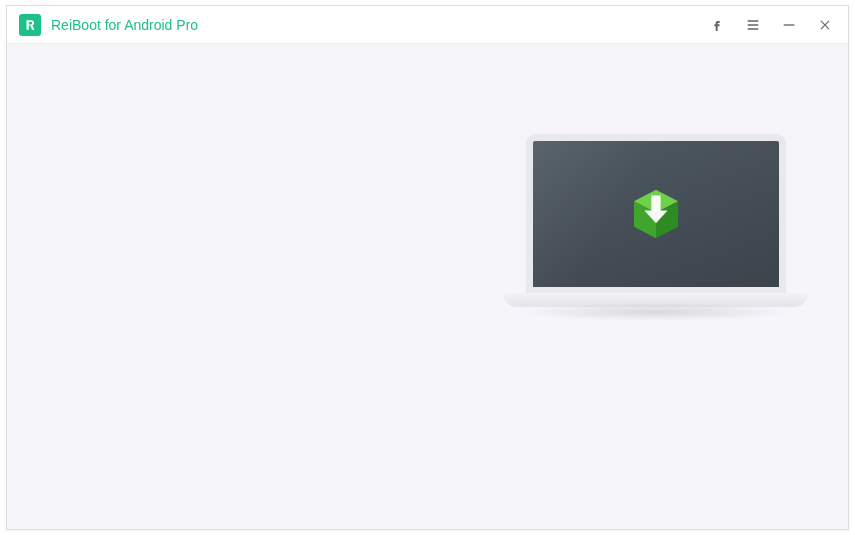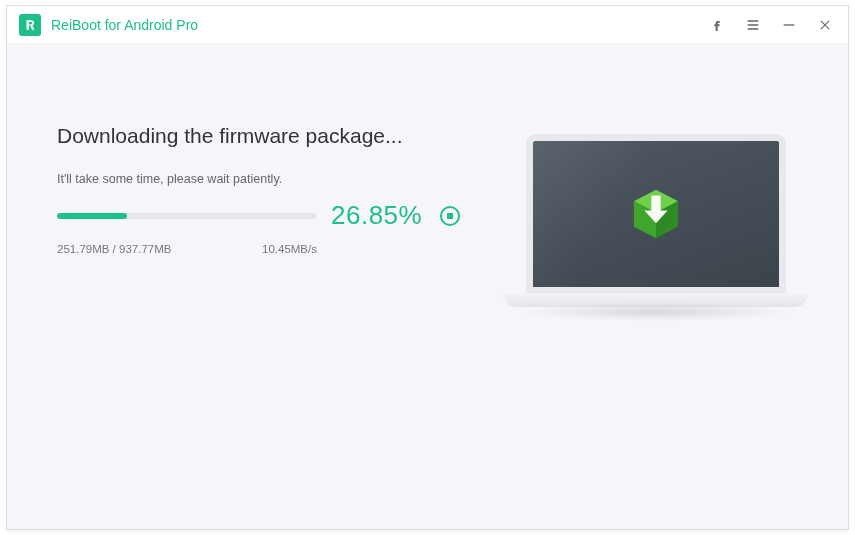--- a/index.html
+++ b/index.html
@@ -217,35 +217,20 @@
       <div class="title-icon x">
         <svg viewBox="0 0 24 24">
             <path stroke="currentColor" stroke-width="2" d="M5 5l14 14M19 5L5 19"></path>
           </svg>
       </div>
     </div>
   </div>
 
 
   <div class="content">
-    <div class="left">
-      <div class="heading">Downloading the firmware package...</div>
-      <div class="subtext">It'll take some time, please wait patiently.</div>
-      <div class="progress-row">
-        <div class="progress-track">
-          <div class="progress-fill" style="width:26.85%"></div>
-        </div>
-        <div class="percent">26.85%</div>
-        <div class="stop-btn"></div>
-      </div>
-      <div class="stats-row">
-        <span>251.79MB / 937.77MB</span>
-        <span>10.45MB/s</span>
-      </div>
-    </div>
 
     <div class="right">
       <div class="laptop">
         <div class="screen">
           <div class="cube">
             <svg viewBox="0 0 100 100">
               <polygon points="50,8 88,28 50,48 12,28" fill="#6fd14a"></polygon>
               <polygon points="12,28 50,48 50,92 12,72" fill="#3fa52c"></polygon>
               <polygon points="88,28 50,48 50,92 88,72" fill="#2e8a23"></polygon>
               <polygon points="42,18 58,18 58,44 70,44 50,66 30,44 42,44" fill="#fff" opacity="0.95"></polygon>

